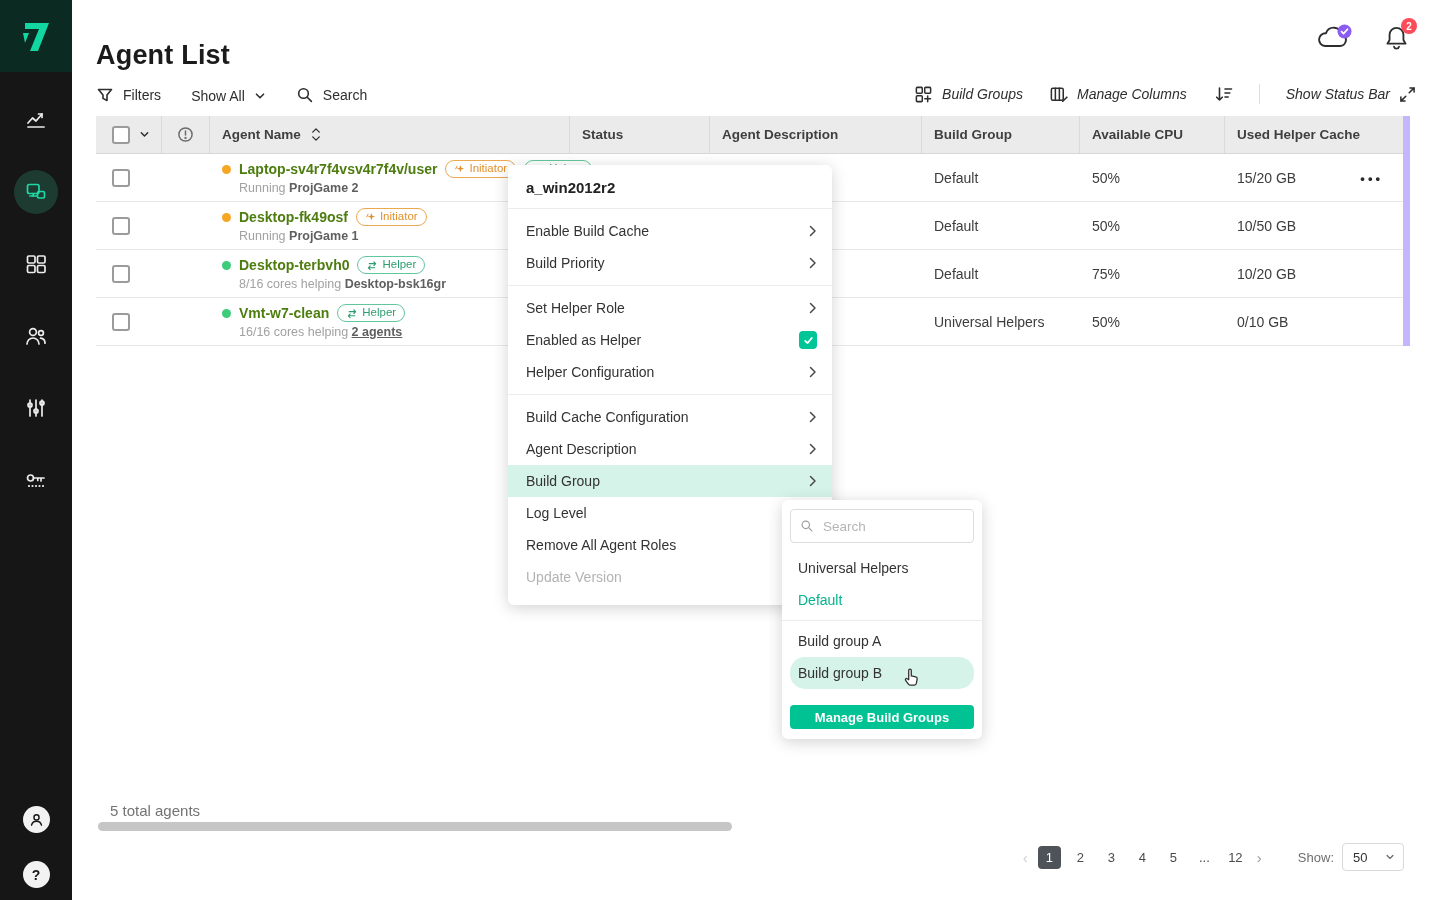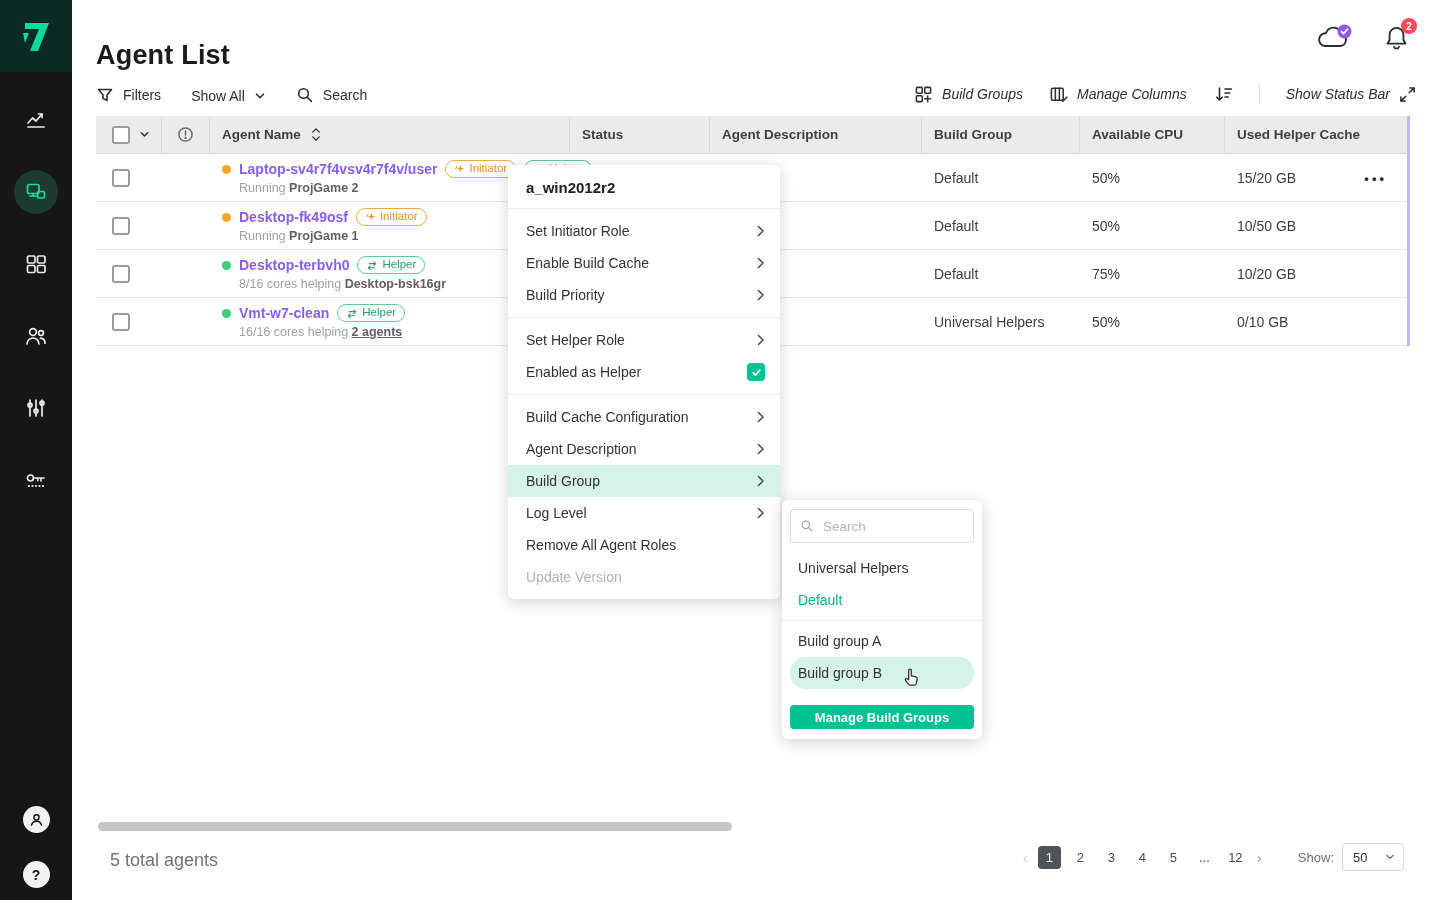--- a/index.html
+++ b/index.html
@@ -27,48 +27,48 @@
   .icon-wrap{position:relative;}
   .badge-red{position:absolute;top:-6px;right:-7px;width:16px;height:16px;border-radius:50%;background:#fc4b59;
              color:#fff;font-size:10px;font-weight:bold;display:flex;align-items:center;justify-content:center;}
   .toolbar{position:absolute;left:96px;right:24px;top:72px;height:32px;display:flex;align-items:flex-end;font-size:14px;color:#2e2e2e;}
   .tb-item{display:flex;align-items:center;gap:9px;cursor:pointer;}
   .tb-gap{width:30px;}
   .tb-right{margin-left:auto;display:flex;align-items:center;gap:26px;font-style:italic;}
   .tb-div{width:1px;height:20px;background:#ddd;}
 
   
-  .table{position:absolute;left:96px;top:116px;width:1314px;border-right:3px solid #c4b5fd;}
+  .table{position:absolute;left:96px;top:116px;width:1314px;border-right:7px solid #c4b5fd;}
   .grid{display:grid;grid-template-columns:66px 48px 360px 140px 212px 158px 145px 185px;}
   .thead{background:#ebebeb;height:38px;border-bottom:1px solid #d7d7d7;font-size:13.5px;color:#3f3f3f;font-weight:600;}
   .th{display:flex;align-items:center;padding-left:12px;border-right:1px solid #dadada;}
   .th:last-child{border-right:none;}
   .row{height:48px;border-bottom:1px solid #e8e8e8;background:#fff;position:relative;}
   .cell{display:flex;align-items:center;padding-left:12px;font-size:14px;color:#3c3c3c;}
   .cb{width:18px;height:18px;border:2px solid #9b9b9b;border-radius:3px;background:#fff;cursor:pointer;flex:none;}
   .col-check{display:flex;align-items:center;gap:9px;padding-left:16px;}
   .col-alert{display:flex;align-items:center;justify-content:center;}
   .namecell{display:flex;flex-direction:column;justify-content:center;padding-left:12px;gap:3px;}
   .nline{display:flex;align-items:center;gap:8px;}
   .dot{width:9px;height:9px;border-radius:50%;flex:none;}
   .dot.orange{background:#f5a623;} .dot.green{background:#3ccc7a;}
-  .aname{font-size:14px;font-weight:700;color:#8b5cf6;white-space:nowrap;}
+  .aname{font-size:14px;font-weight:700;color:#4d7c0f;white-space:nowrap;}
   .badge{display:inline-flex;align-items:center;gap:4px;border:1px solid;border-radius:9px;
          padding:2px 8px;font-size:11.5px;line-height:1;background:#fff;white-space:nowrap;}
   .badge.orange{color:#e2912f;border-color:#eaa94e;}
   .badge.green{color:#2d9e71;border-color:#63c79e;}
   .sub{margin-left:17px;font-size:12.5px;color:#a2a2a2;white-space:nowrap;}
   .sub b{color:#5f5f5f;font-weight:700;}
   .sub .lnk{color:#5f5f5f;font-weight:700;text-decoration:underline;cursor:pointer;}
   .row-actions{position:absolute;right:20px;top:50%;transform:translateY(-50%);font-size:13px;font-weight:bold;
                color:#2b2b2b;letter-spacing:3px;cursor:pointer;}
 
   
-  .cm{position:absolute;left:508px;top:165px;width:272px;background:#fff;border-radius:6px;z-index:20;
-      box-shadow:0 3px 16px rgba(0,0,0,.18);}
+  .cm{position:absolute;left:508px;top:165px;width:324px;background:#fff;border-radius:6px;z-index:20;
+      box-shadow:0 3px 16px rgba(0,0,0,.18);padding-bottom:6px;}
   .cm-title{padding:14px 18px 12px;font-size:15px;font-weight:700;color:#222;border-bottom:1px solid #ececec;}
   .cm-group{padding:6px 0;}
   .cm-sep{border-top:1px solid #ececec;}
   .cm-item{height:32px;display:flex;align-items:center;padding:0 15px 0 18px;font-size:14px;color:#333;cursor:pointer;}
   .cm-item .lbl{white-space:nowrap;}
   .cm-item .right{margin-left:auto;}
   .cm-item.hl{background:#d6f3e9;}
   .cm-item.disabled{color:#b3b3b3;cursor:default;}
   .cm-check{width:18px;height:18px;border-radius:4px;background:#00c596;display:flex;align-items:center;justify-content:center;}
 
@@ -83,21 +83,21 @@
   .bgm-opt{height:32px;display:flex;align-items:center;padding:0 16px;font-size:14px;color:#333;cursor:pointer;white-space:nowrap;}
   .bgm-opt.selected{color:#00b58c;}
   .bgm-opt.hl{background:#d6f3e9;margin:0 8px;padding:0 8px;border-radius:15px;}
   .bgm-sep{border-top:1px solid #ececec;margin:4px 0;}
   .bgm-btn{margin:16px 8px 0;height:24px;border-radius:4px;background:#00c293;color:#fff;font-size:13px;font-weight:700;
            display:flex;align-items:center;justify-content:center;cursor:pointer;}
   .hand{position:absolute;left:118px;top:166px;}
 
   
   .hscroll{position:absolute;left:98px;top:822px;width:634px;height:9px;border-radius:5px;background:#c6c6c6;cursor:grab;}
-  .foot-total{position:absolute;left:110px;top:850px;font-size:18px;color:#737373;}
+  .foot-total{position:absolute;left:110px;top:802px;font-size:15px;color:#737373;}
   .foot-right{position:absolute;right:36px;top:843px;height:28px;display:flex;align-items:center;gap:8px;font-size:13px;color:#4a4a4a;}
   .pg{min-width:23px;height:23px;border-radius:4px;display:flex;align-items:center;justify-content:center;cursor:pointer;padding:0 3px;}
   .pg.active{background:#4d5359;color:#fff;}
   .pg-chev{color:#9a9a9a;font-size:15px;cursor:pointer;padding:0 2px;}
   .pg-chev.disabled{color:#cfcfcf;cursor:default;}
   .show-label{margin-left:26px;color:#6e6e6e;}
   .show-select{width:62px;height:28px;border:1px solid #d9d9d9;border-radius:4px;display:flex;align-items:center;
                padding:0 8px 0 10px;gap:6px;cursor:pointer;background:#fff;}
   .show-select .v{flex:1;color:#333;}
 </style>
@@ -392,26 +392,20 @@
     <div class="cell">Universal Helpers</div>
     <div class="cell">50%</div>
     <div class="cell">0/10 GB</div>
   </div>
 </div>
 
 <div class="cm">
   <div class="cm-title">a_win2012r2</div>
   <div class="cm-group">
     <div class="cm-item">
-      <span class="lbl">Set Initiator Role</span>
-      <svg class="right" width="8" height="12" viewBox="0 0 8 12" fill="none" stroke="#4a4a4a" stroke-width="1.5" stroke-linecap="round" stroke-linejoin="round">
-        <path d="M1.5 1.5L6 6l-4.5 4.5"></path>
-        </svg>
-    </div>
-    <div class="cm-item">
       <span class="lbl">Enable Build Cache</span>
       <svg class="right" width="8" height="12" viewBox="0 0 8 12" fill="none" stroke="#4a4a4a" stroke-width="1.5" stroke-linecap="round" stroke-linejoin="round">
         <path d="M1.5 1.5L6 6l-4.5 4.5"></path>
         </svg>
     </div>
     <div class="cm-item">
       <span class="lbl">Build Priority</span>
       <svg class="right" width="8" height="12" viewBox="0 0 8 12" fill="none" stroke="#4a4a4a" stroke-width="1.5" stroke-linecap="round" stroke-linejoin="round">
         <path d="M1.5 1.5L6 6l-4.5 4.5"></path>
         </svg>
@@ -425,20 +419,26 @@
         <path d="M1.5 1.5L6 6l-4.5 4.5"></path>
         </svg>
     </div>
     <div class="cm-item">
       <span class="lbl">Enabled as Helper</span>
       <span class="cm-check right">
         <svg width="11" height="11" viewBox="0 0 12 12" fill="none" stroke="#fff" stroke-width="1.9" stroke-linecap="round" stroke-linejoin="round">
           <path d="M2.4 6.4l2.5 2.5 4.7-5.6"></path>
           </svg>
       </span>
+    </div>
+    <div class="cm-item">
+      <span class="lbl">Helper Configuration</span>
+      <svg class="right" width="8" height="12" viewBox="0 0 8 12" fill="none" stroke="#4a4a4a" stroke-width="1.5" stroke-linecap="round" stroke-linejoin="round">
+        <path d="M1.5 1.5L6 6l-4.5 4.5"></path>
+        </svg>
     </div>
   </div>
   <div class="cm-sep"></div>
   <div class="cm-group">
     <div class="cm-item">
       <span class="lbl">Build Cache Configuration</span>
       <svg class="right" width="8" height="12" viewBox="0 0 8 12" fill="none" stroke="#4a4a4a" stroke-width="1.5" stroke-linecap="round" stroke-linejoin="round">
         <path d="M1.5 1.5L6 6l-4.5 4.5"></path>
         </svg>
     </div>

